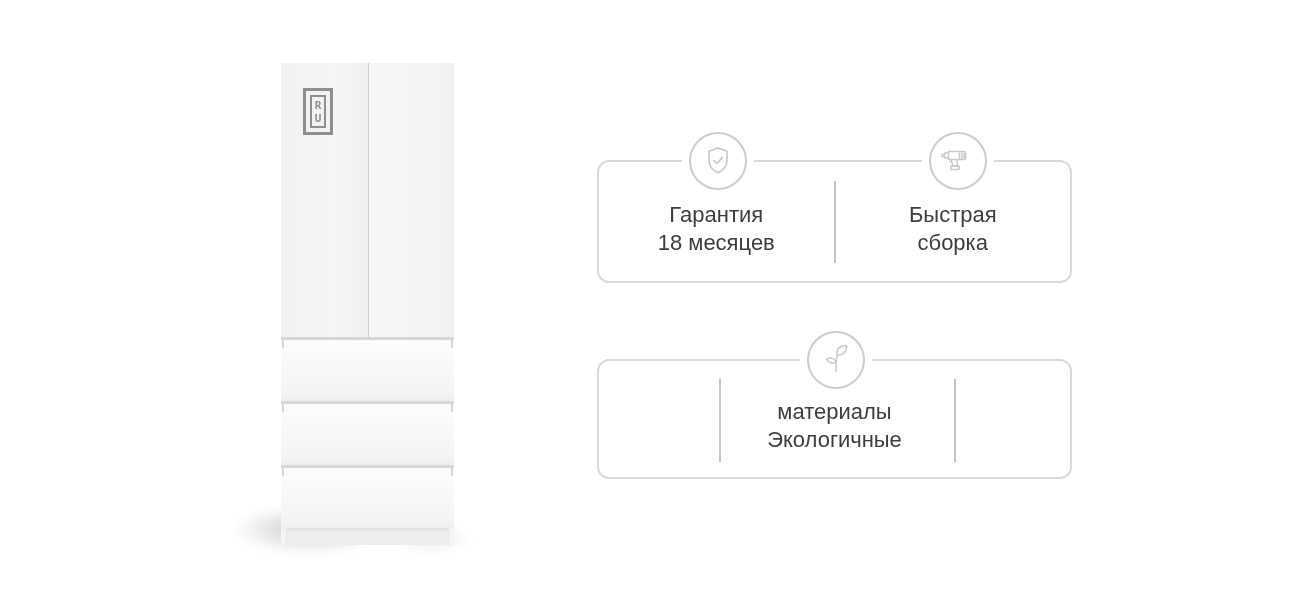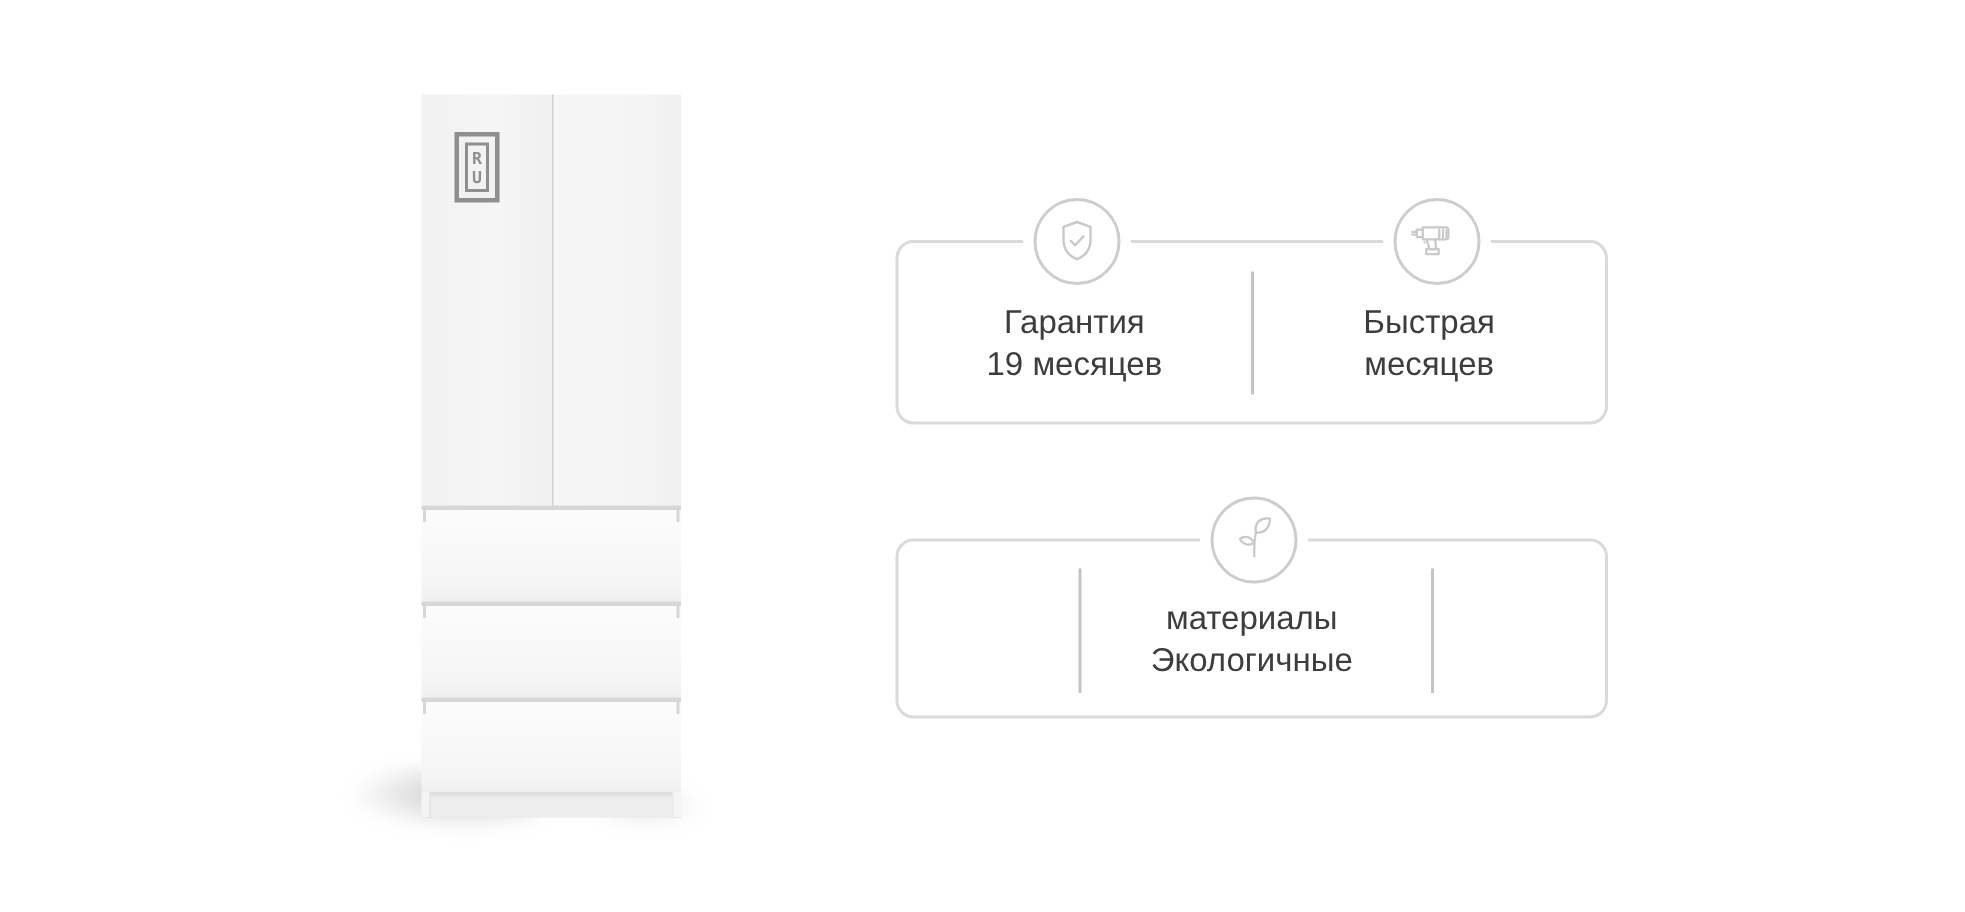--- a/index.html
+++ b/index.html
@@ -128,26 +128,26 @@
       <path d="M3.5 13.6 h3 M3.5 15.4 h3"></path>
       <path d="M21.5 12 v5.5 M24 12 v5.5 M26.3 12.5 v4.5"></path>
       <path d="M13 18.5 L15 25 h4.5 L18.7 18.5"></path>
       <path d="M12.8 25 h8.3 v3.4 h-8.3 z"></path>
       <path d="M11.6 20.6 h0.1"></path>
     </svg>
   </div>
   <div class="card-row">
     <div class="card-cell">
       <span>Гарантия</span>
-      <span>19 месяцев</span>
+      <span>18 месяцев</span>
     </div>
     <div class="v-divider"></div>
     <div class="card-cell">
       <span>Быстрая</span>
-      <span>месяцев</span>
+      <span>сборка</span>
     </div>
   </div>
 </div>
 
 <div class="card card-2">
   <div class="icon-circle" style="left:208px;">
     <svg width="40" height="40" viewBox="0 0 40 40" fill="none" stroke="#c9c9c9" stroke-width="1.5" stroke-linecap="round" stroke-linejoin="round">
       <path d="M20.2 31 C20 25.5 20.2 19.5 21.3 14.8"></path>
       <path d="M21.2 14.9 C20.2 8.6 24.2 4.8 30.6 5.8 C30.6 12.2 26.6 15.7 21.2 14.9 Z"></path>
       <path d="M20.1 21.8 C17 24.2 12.7 23.3 10.6 19.2 C14.2 16.6 18.3 18.1 20.1 21.8 Z"></path>

